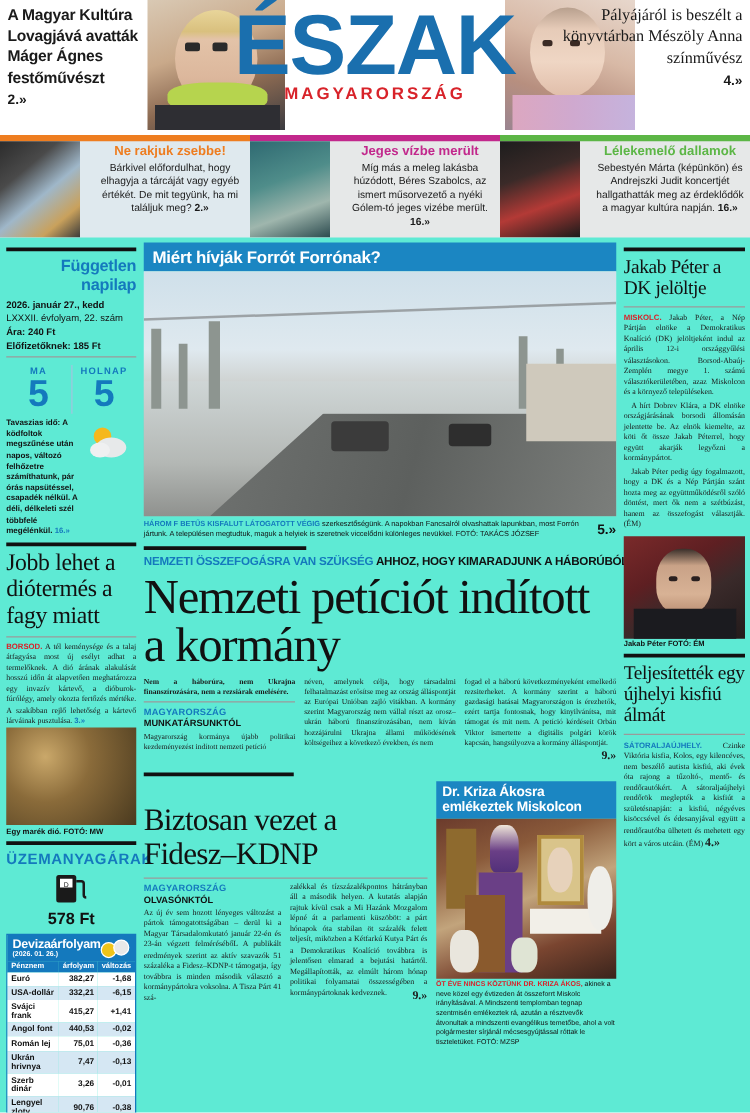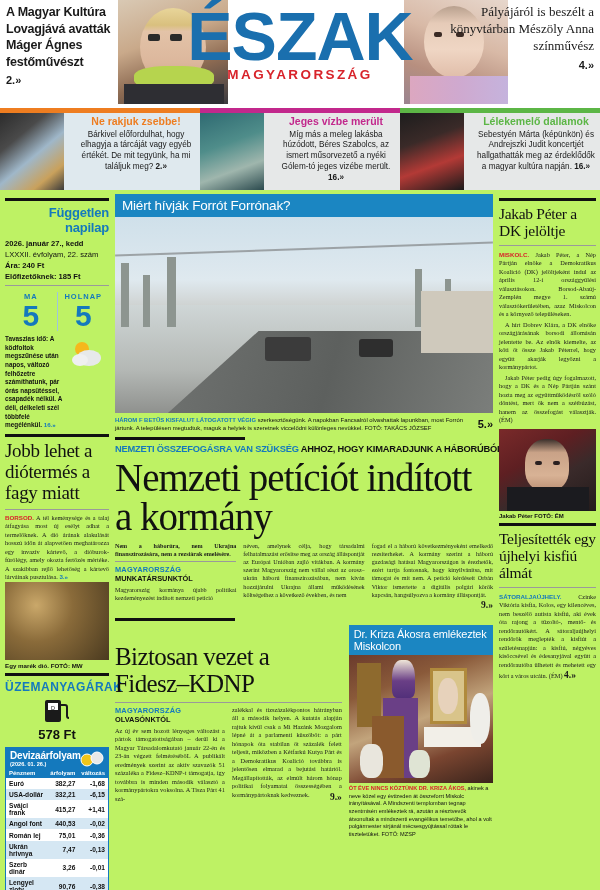--- a/index.html
+++ b/index.html
@@ -8,21 +8,21 @@
     margin: 0; padding: 0;
     background: #ffffff;
   }
   body {
     width: 600px; height: 890px;
     font-family: "Liberation Sans", sans-serif;
     color: #111;
     overflow: hidden;
     position: relative;
   }
-  .page { width: 600px; height: 890px; position: relative; background:#bef264; }
+  .page { width: 600px; height: 890px; position: relative; background:#5eead4; }
 
   
   .masthead {
     position: relative;
     height: 108px;
     width: 600px;
     background: #fff;
     overflow: hidden;
   }
   .mh-left {
@@ -179,21 +179,21 @@
     background:#1479bd; color:#fff; font-size:6px; font-weight:bold;
     padding:1.5px 3px; text-align:left;
   }
   .fx th.r, .fx td.r { text-align:right; }
   .fx td { font-size:6.6px; font-weight:bold; padding:2.1px 3px; color:#111; }
   .fx tbody tr:nth-child(odd) { background:#ffffff; }
   .fx tbody tr:nth-child(even) { background:#d5e7f3; }
 
   
   .banner-blue {
-    background:#1b86c2; color:#fff; font-weight:normal;
+    background:#1b86c2; color:#fff; font-weight:bold;
     font-size:13.5px; padding:4px 7px; letter-spacing:-0.2px;
   }
   .mainphoto {
     width:100%; height:196px; position:relative; overflow:hidden;
     background: linear-gradient(#cfe0ea 0%, #dfe9ef 32%, #cfd3d2 45%, #b9bbb8 60%, #9b9d99 100%);
   }
   .snowfield { position:absolute; left:0; right:0; bottom:0; height:55%;
     background: linear-gradient(#cfd6d6,#b4b8b5 60%, #8f918e 100%); }
   .road { position:absolute; left:14%; right:0; bottom:0; height:42%;
     background: linear-gradient(105deg,#6f7270 0%,#5d605e 50%,#7b7e7b 100%);

